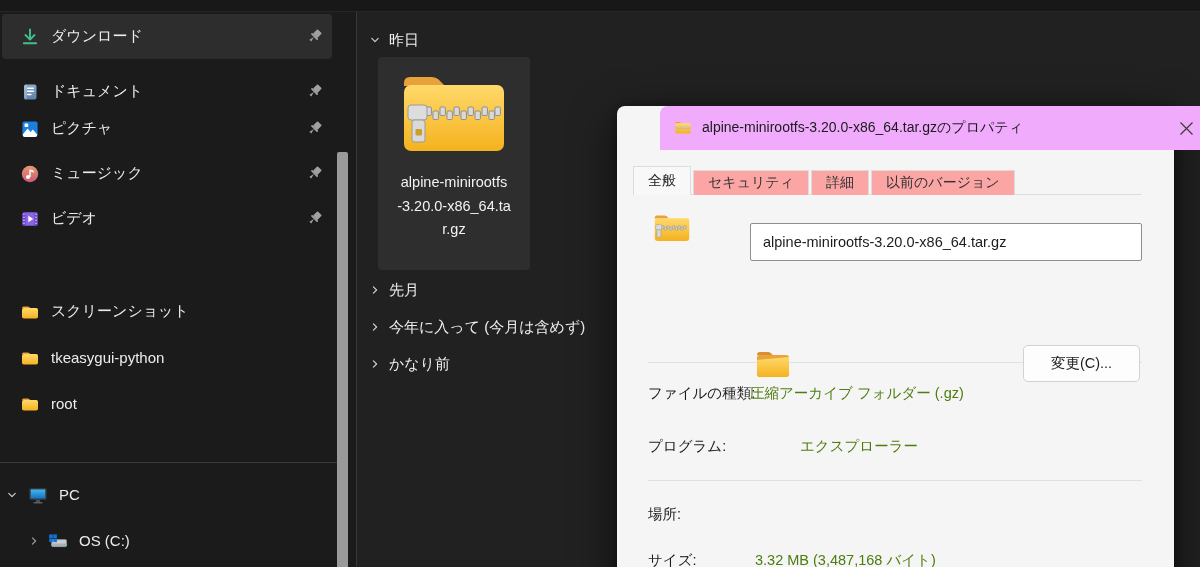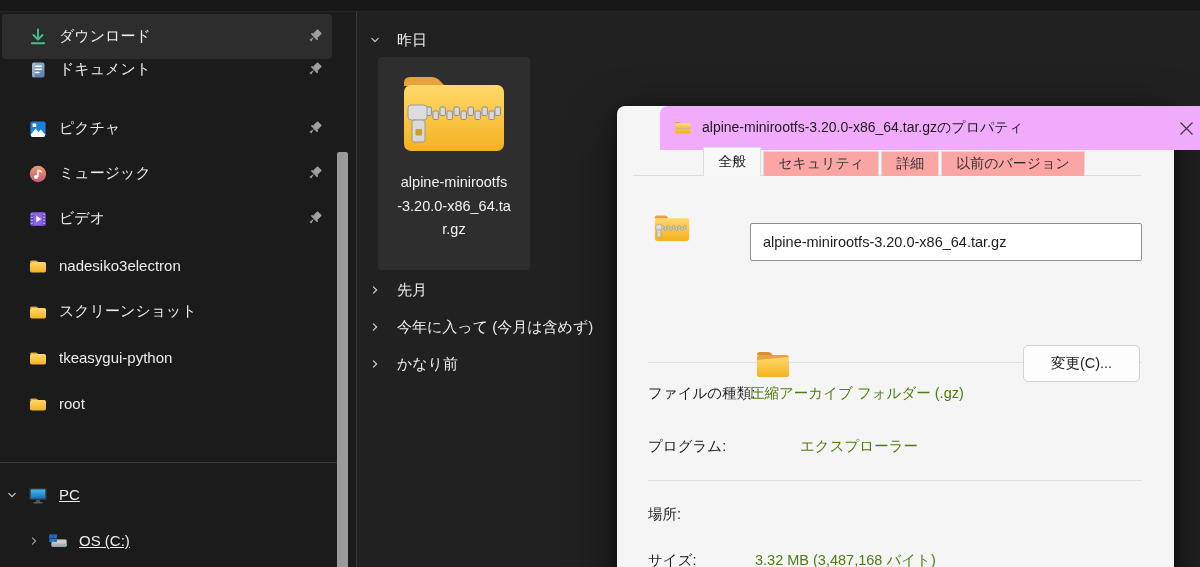--- a/index.html
+++ b/index.html
@@ -13,56 +13,56 @@
   
   .topstrip { position:absolute; left:0; top:0; width:1200px; height:12px;
     background:#181818; border-bottom:1px solid #262626; z-index:3; }
 
   
   .sidebar { position:absolute; left:0; top:12px; width:356px; height:555px;
     background:#1b1b1b; z-index:2; }
   .side-divider { position:absolute; left:356px; top:12px; width:1px; height:555px;
     background:#383838; z-index:2; }
   .nav-item { position:absolute; left:2px; width:330px; height:45px;
-    display:flex; align-items:center; padding-left:26px; border-radius:4px;
+    display:flex; align-items:center; padding-left:18px; border-radius:4px;
     color:#ececec; font-size:15px; cursor:default; }
   .nav-item.selected { background:#2d2d2d; }
   .nav-item .ic { width:20px; height:20px; margin-right:11px; flex:0 0 20px; }
   .nav-item .pin { position:absolute; right:8px; top:13px; width:18px; height:18px; }
-  .nav-item.indent1 { padding-left:2px;text-decoration:underline; }
+  .nav-item.indent1 { padding-left:2px; }
   .chev { width:16px; height:16px; flex:0 0 16px; }
   .sep-line { position:absolute; left:0; top:450px; width:340px; height:1px; background:#3a3a3a; }
   .side-scrollbar { position:absolute; left:337px; top:140px; width:11px; height:427px;
     background:#9a9a9a; border-radius:2px; z-index:2; }
 
   
   .main { position:absolute; left:357px; top:12px; width:843px; height:555px;
     background:#212121; z-index:1; }
   .group-header { position:absolute; left:10px; height:28px; display:flex; align-items:center;
-    color:#eeeeee; font-size:15px; gap:14px; }
+    color:#eeeeee; font-size:15px; gap:6px; }
   .file-tile { position:absolute; left:21px; top:45px; width:152px; height:213px;
     background:#2e2e2e; border-radius:4px; display:flex; flex-direction:column;
     align-items:center; padding-top:10px; }
   .file-tile .big-icon { width:118px; height:92px; margin-top:2px; }
   .file-label { margin-top:10px; color:#f2f2f2; font-size:14.5px; line-height:23.5px;
     text-align:center; }
 
   
   .dialog { position:absolute; left:617px; top:106px; width:557px; height:500px;
     background:#f5f5f5; border-radius:8px 8px 0 0; z-index:5;
     box-shadow:0 14px 46px rgba(0,0,0,.62), 0 2px 10px rgba(0,0,0,.4);
     color:#1c1c1c; font-size:14.5px; }
   .dlg-titlebar { position:absolute; left:0; top:0; width:100%; height:44px;
     display:flex; align-items:center; padding:0 14px; border-radius:8px 8px 0 0;
     background:#f0abfc;margin-left:43px; }
   .dlg-title { font-size:14px; margin-left:10px; color:#1b1b1b; white-space:nowrap; }
   .dlg-close { position:absolute; right:16px; top:8px; width:30px; height:28px;
     display:flex; align-items:center; justify-content:center; border-radius:5px; cursor:default; }
-  .tabstrip { position:absolute; left:16px; top:41px; width:524px; height:29px;
-    display:flex; align-items:flex-end;justify-content:center; }
+  .tabstrip { position:absolute; left:16px; top:60px; width:524px; height:29px;
+    display:flex; align-items:flex-end; }
   .tabstrip::after { content:""; position:absolute; left:0; right:16px; bottom:0; height:1px;
     background:#dcdcdc; }
   .tab { position:relative; height:25px; padding:0 14px; margin-right:2px;
     background:#fca5a5; border:1px solid #dcdcdc; border-bottom:none;
     display:flex; align-items:center; font-size:14px; color:#333; z-index:1; }
   .tab.active { height:29px; background:#f8f8f8; z-index:3; color:#1b1b1b; }
   .dlg-page { position:absolute; left:0; top:81px; width:100%; bottom:0; }
   .file-row-icon { position:absolute; left:35px; top:23px; width:40px; height:37px; }
   .name-input { position:absolute; left:133px; top:36px; width:392px; height:38px;
     border:1px solid #8f8f8f; border-radius:2px; background:#ffffff; color:#1c1c1c;
@@ -118,21 +118,21 @@
       <span>ダウンロード</span>
       <svg class="pin" viewBox="0 0 20 20">
         <g fill="#a0a0a0" transform="rotate(45 10 10)">
           <rect x="6.6" y="2.6" width="6.8" height="7.2" rx="1"></rect>
             <rect x="5" y="9.6" width="10" height="2.1" rx="1"></rect>
           <path d="M10 11.7 l1.5 5.6 h-3 z"></path>
         </g>
       </svg>
     </div>
 
-    <div class="nav-item" style="top:35px">
+    <div class="nav-item" style="top:57px">
       <svg class="ic" viewBox="0 0 20 20">
         <rect x="4" y="2.4" width="12.5" height="15.2" rx="2" fill="url(#docG)"></rect>
         <rect x="4" y="2.4" width="3" height="15.2" rx="1.5" fill="#ffffff" opacity=".25"></rect>
         <g fill="#ffffff">
             <rect x="7" y="5.4" width="7" height="1.5" rx=".7"></rect>
         <rect x="7" y="8.6" width="7" height="1.5" rx=".7"></rect>
         <rect x="7" y="11.8" width="4.6" height="1.5" rx=".7"></rect>
           </g>
       </svg>
       <span>ドキュメント</span>
@@ -198,27 +198,20 @@
       <span>ビデオ</span>
       <svg class="pin" viewBox="0 0 20 20">
         <g fill="#a0a0a0" transform="rotate(45 10 10)">
           <rect x="6.6" y="2.6" width="6.8" height="7.2" rx="1"></rect>
             <rect x="5" y="9.6" width="10" height="2.1" rx="1"></rect>
           <path d="M10 11.7 l1.5 5.6 h-3 z"></path>
         </g>
       </svg>
     </div>
 
-    <div class="nav-item" style="top:231px">
-      <svg class="ic" viewBox="0 0 20 20">
-        <path d="M2 6 q0-1.6 1.6-1.6 h4.1 q.9 0 1.5.6 l1.3 1.3 H2 z" fill="#e8a33c"></path>
-        <rect x="2" y="6" width="16" height="10.6" rx="1.8" fill="url(#foldG)"></rect>
-      </svg>
-      <span>nadesiko3electron</span>
-    </div>
 
     <div class="nav-item" style="top:277px">
       <svg class="ic" viewBox="0 0 20 20">
         <path d="M2 6 q0-1.6 1.6-1.6 h4.1 q.9 0 1.5.6 l1.3 1.3 H2 z" fill="#e8a33c"></path>
         <rect x="2" y="6" width="16" height="10.6" rx="1.8" fill="url(#foldG)"></rect>
       </svg>
       <span>スクリーンショット</span>
     </div>
 
     <div class="nav-item" style="top:323px">

